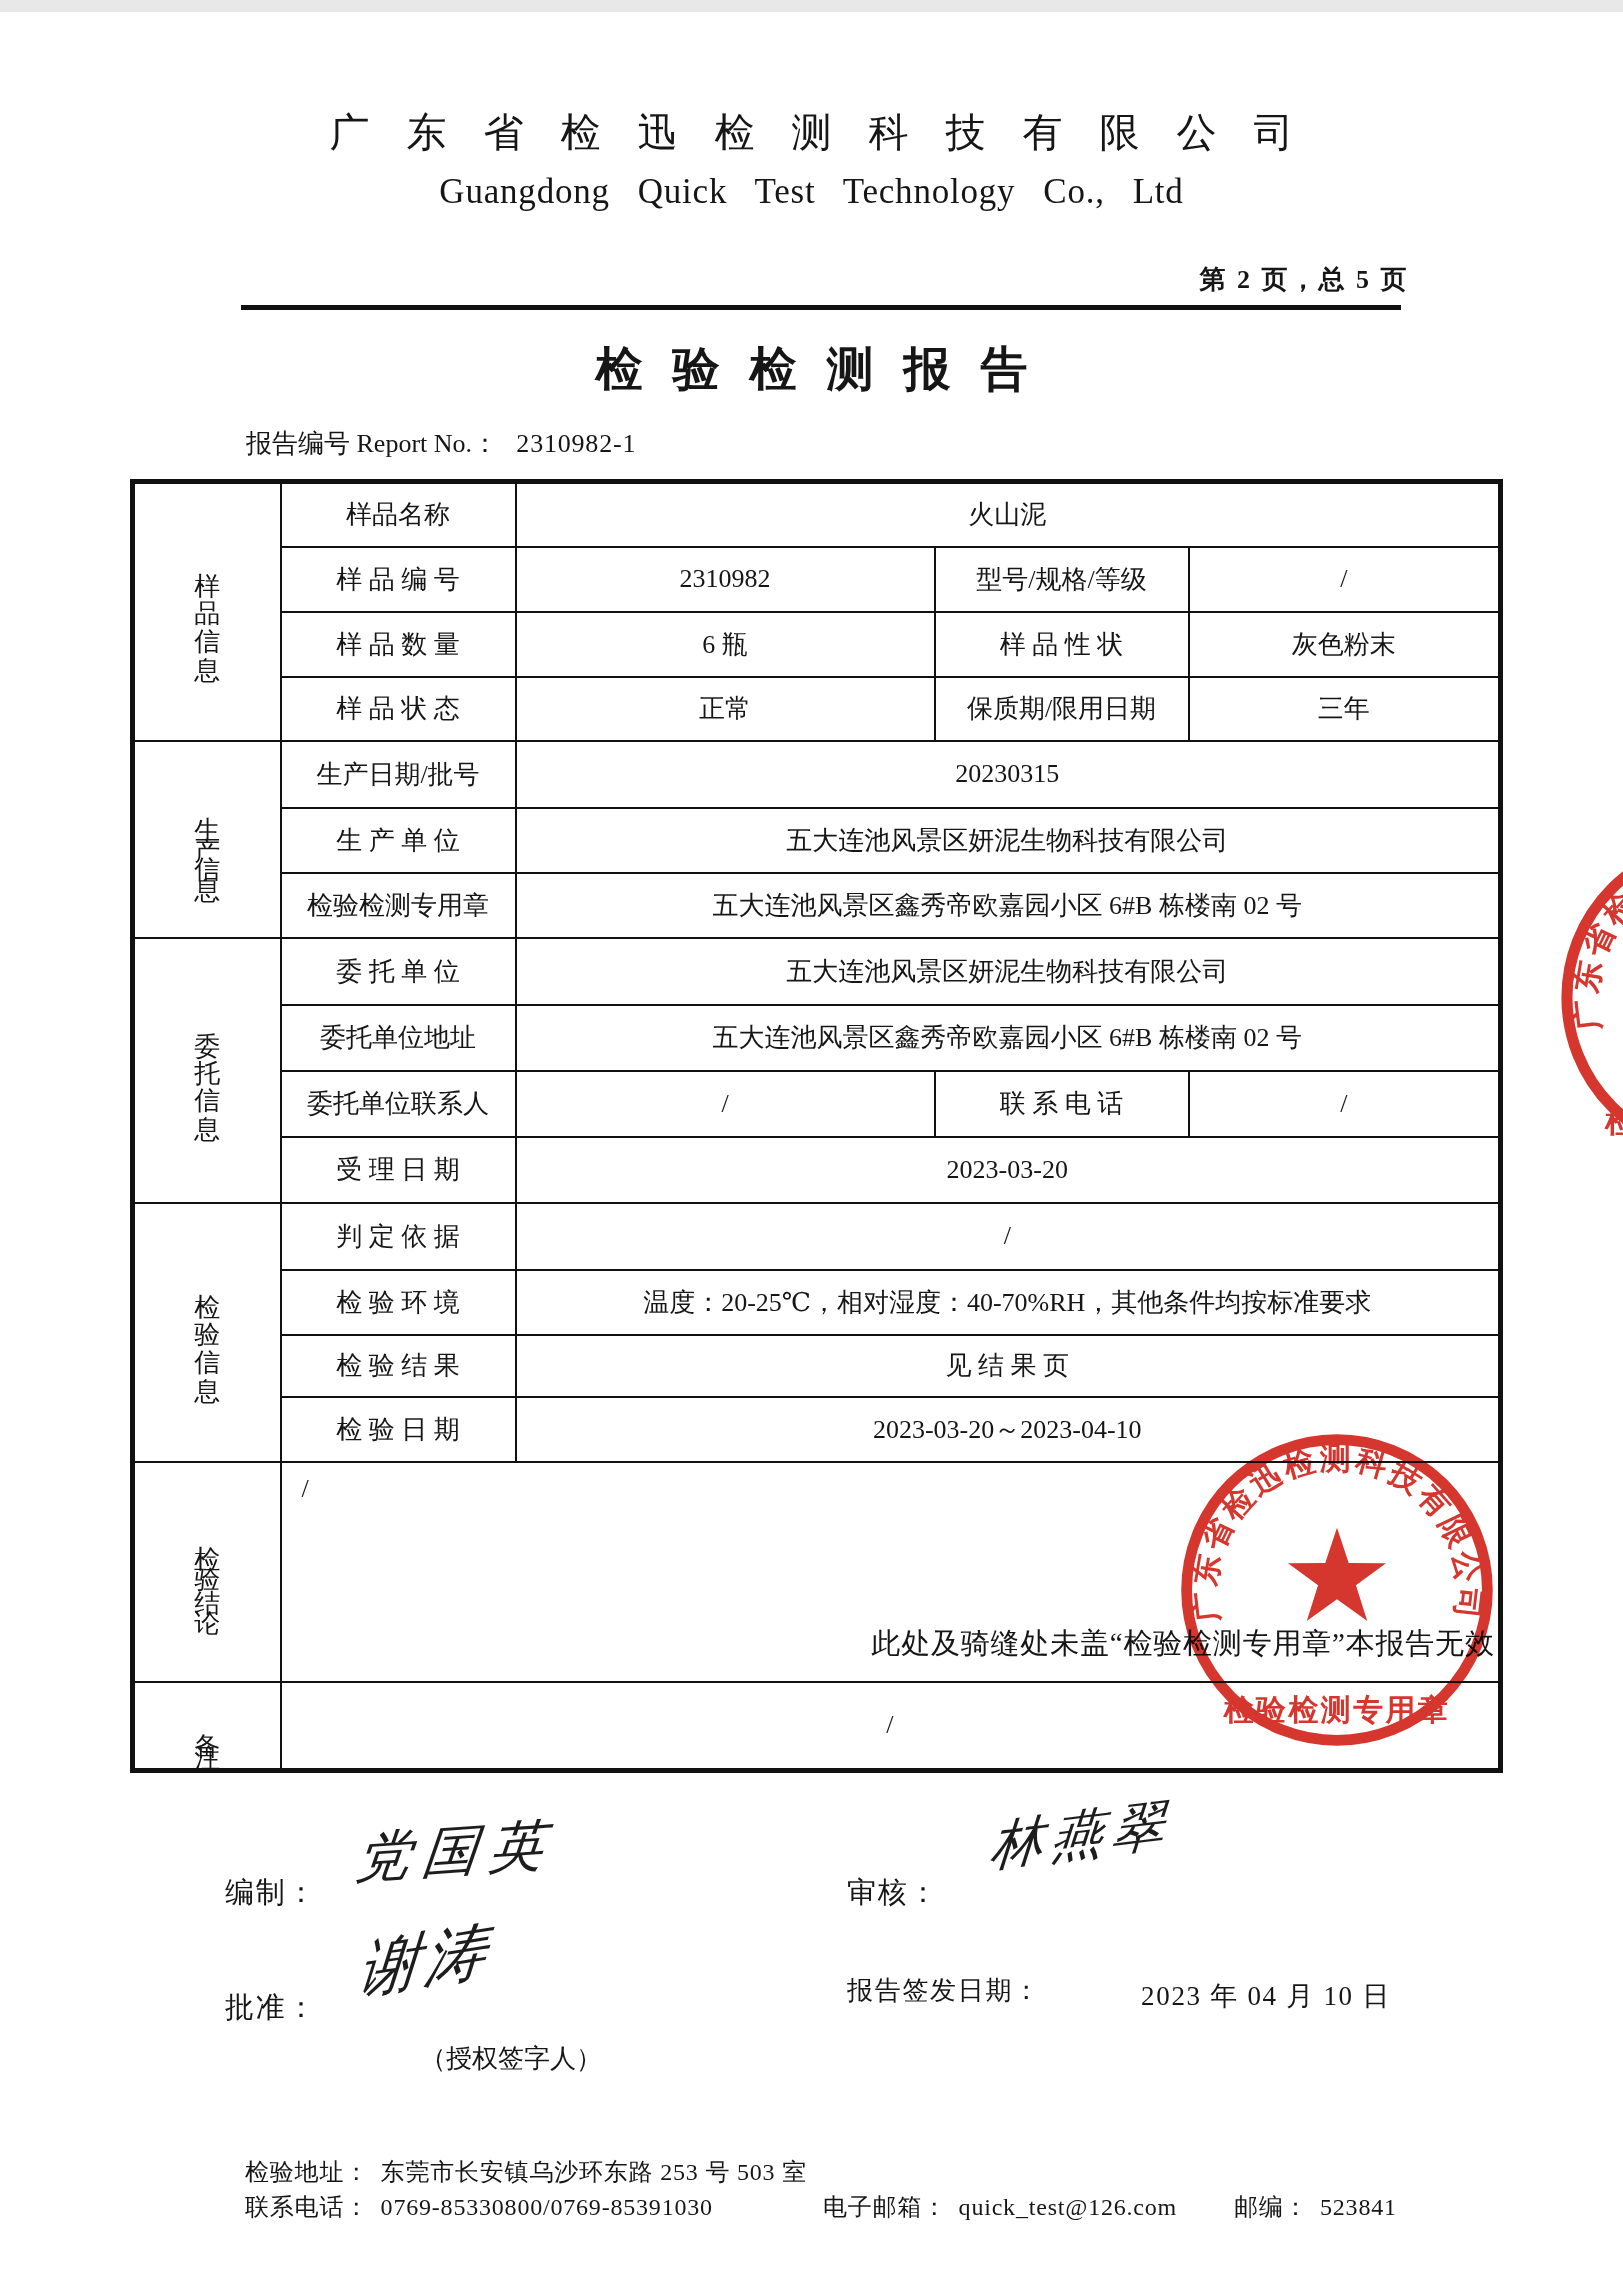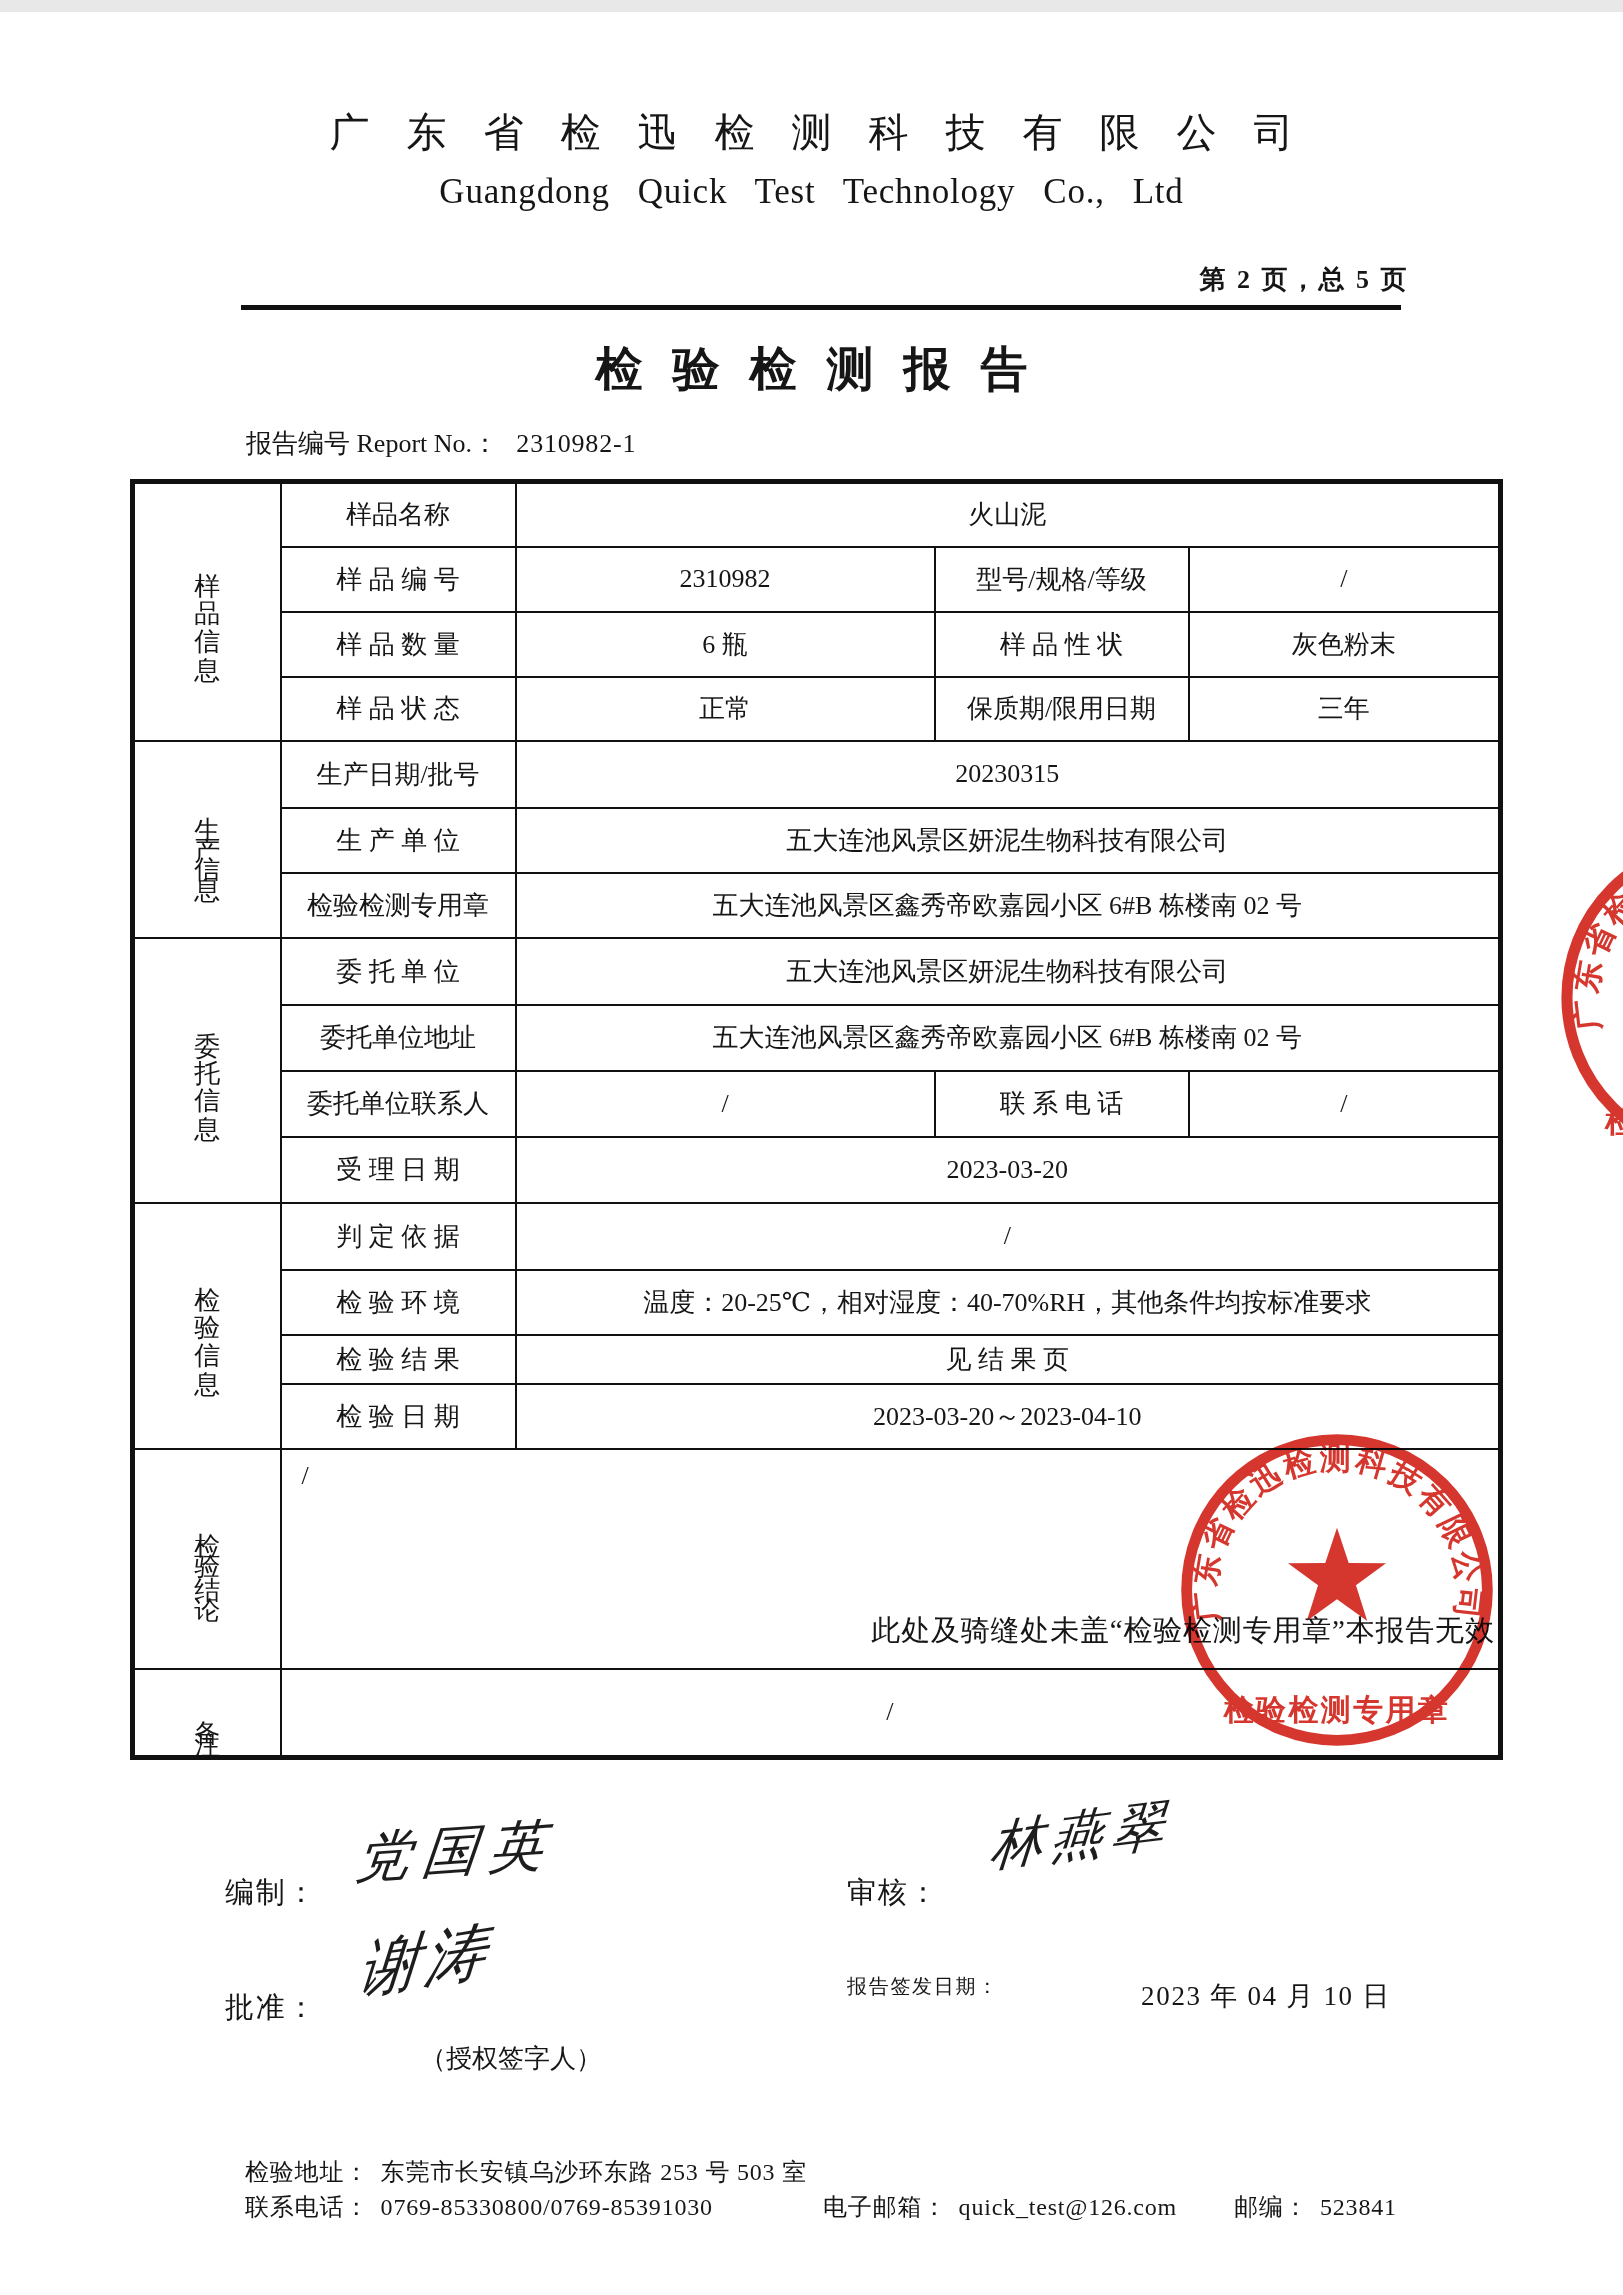--- a/index.html
+++ b/index.html
@@ -36,21 +36,21 @@
   .concl-slash{position:absolute;top:11.6px;left:20px;font-size:26px;}
   .concl-note{position:absolute;right:3.3px;bottom:16.6px;font-size:29px;white-space:nowrap;letter-spacing:0.8px;}
   
   .abs{position:absolute;}
   .sig-label{font-size:29px;letter-spacing:1.7px;}
   .sig{font-style:italic;color:#1d1d1d;white-space:nowrap;}
   .sig-prepared{top:1803px;left:356px;font-size:55px;transform:rotate(-4deg) skewX(-10deg);letter-spacing:11.6px;}
   .sig-reviewed{top:1788px;left:990px;font-size:53px;transform:rotate(-7deg) skewX(-12deg);letter-spacing:8.3px;}
   .sig-approved{top:1906px;left:358px;font-size:62px;transform:rotate(-9deg) skewX(-14deg);letter-spacing:5px;}
   .auth-note{top:2029px;left:420px;font-size:26px;}
-  .issue-label{top:1961px;left:847px;font-size:20px;letter-spacing:1.7px;}
+  .issue-label{top:1961px;left:847px;font-size:26px;letter-spacing:1.7px;}
   .issue-date{top:1966px;left:1141px;font-size:27px;letter-spacing:1.7px;}
   
   .footer-line{font-size:24px;letter-spacing:0.8px;white-space:nowrap;}
   .f1{top:2144px;left:245px;}
   .f2a{top:2179px;left:245px;text-align:center;}
   .f2b{top:2179px;left:823px;}
   .f2c{top:2179px;left:1234px;}
   .footer-line .val{margin-left:11.6px;}
   
   .stamp{position:absolute;mix-blend-mode:multiply;opacity:.92;z-index:6;}
@@ -138,21 +138,21 @@
     </tr>
     <tr style="height:67px">
       <td class="sc" rowspan="4"><span class="sp-a">检验信息</span></td>
       <td>判 定 依 据</td>
       <td colspan="3">/</td>
     </tr>
     <tr style="height:65px">
       <td>检 验 环 境</td>
       <td colspan="3">温度：20-25℃，相对湿度：40-70%RH，其他条件均按标准要求</td>
     </tr>
-    <tr style="height:49px">
+    <tr style="height:62px">
       <td>检 验 结 果</td>
       <td colspan="3">见 结 果 页</td>
     </tr>
     <tr style="height:65px">
       <td>检 验 日 期</td>
       <td colspan="3">2023-03-20～2023-04-10</td>
     </tr>
     <tr style="height:220px">
       <td class="sc"><span class="sp-c">检验结论</span></td>
       <td colspan="4" class="conclusion">

